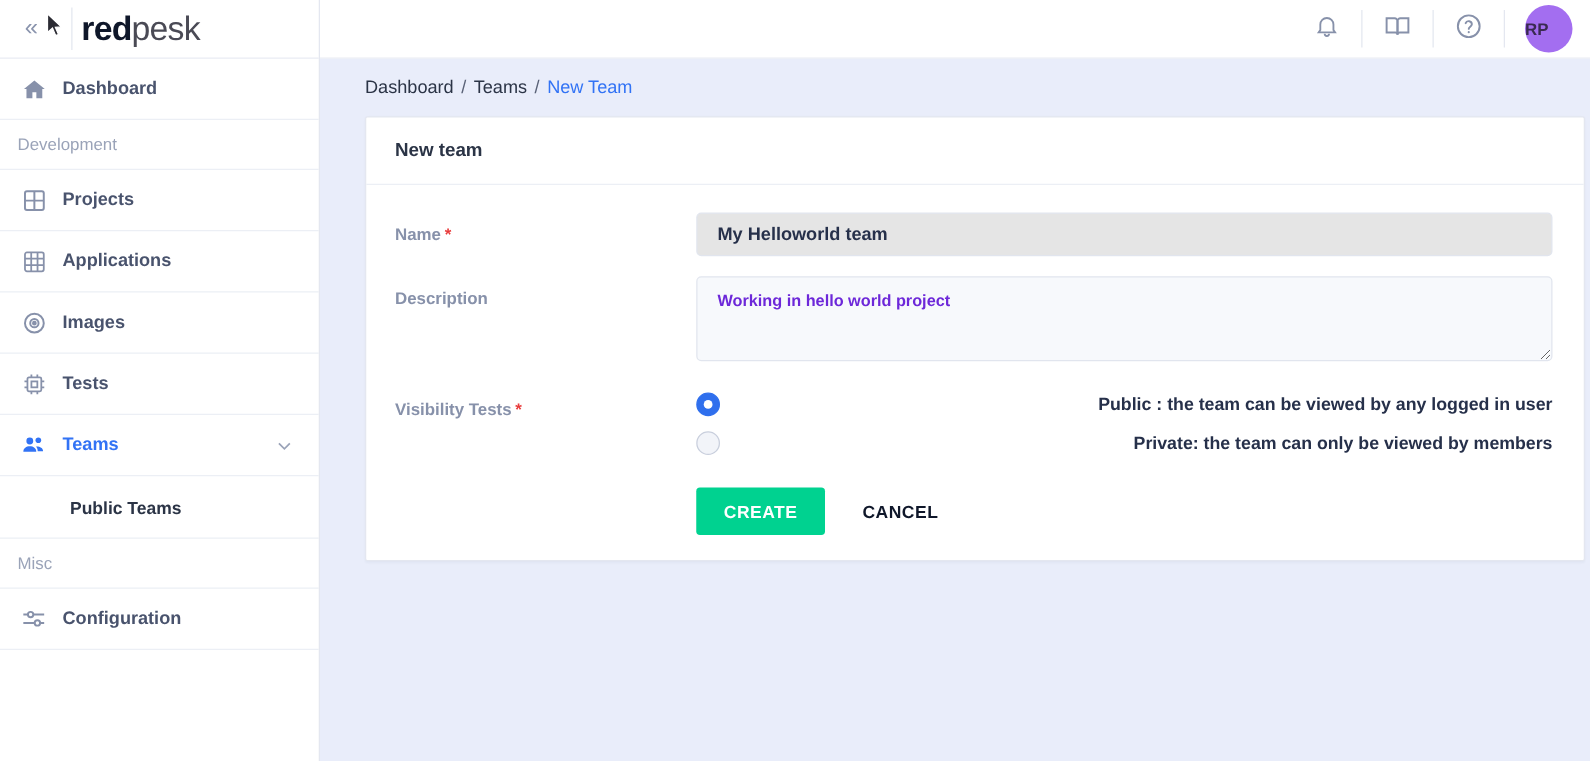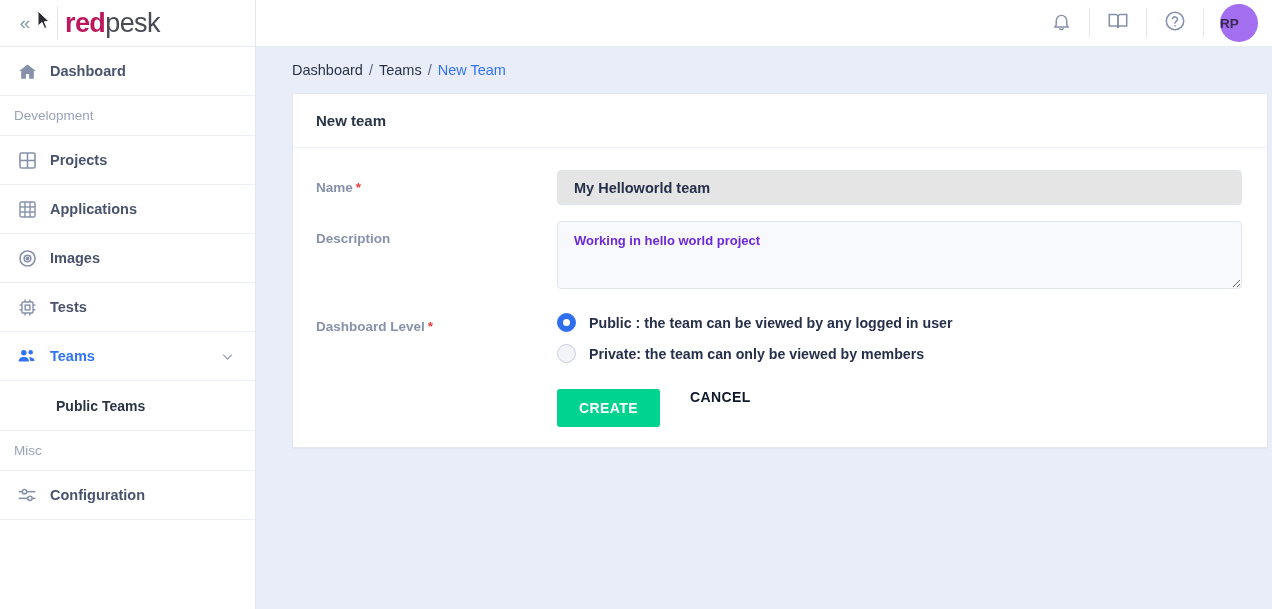--- a/index.html
+++ b/index.html
@@ -32,21 +32,21 @@
     cursor: pointer;
   }
   .brand-divider {
     position: absolute; left: 57px; top: 6px;
     width: 1px; height: 34px; background: #e4e7f0;
   }
   .brand-logo {
     font-size: 27px; font-weight: 700; letter-spacing: -0.6px;
     margin-left: 17px; line-height: 1;
   }
-  .brand-logo .lg-red { color: #be185d; }
+  .brand-logo .lg-red { color: #0f172a; }
   .brand-logo .lg-dark { color: #4a4a55; font-weight: 400; }
 
   .nav-item {
     display: flex; align-items: center;
     height: 49px; padding-left: 14px;
     border-bottom: 1px solid #eceff5;
     color: #49536d; font-size: 14.5px; font-weight: 600;
     cursor: pointer; position: relative;
   }
   .nav-item .ico {
@@ -151,40 +151,40 @@
     width: 100%; height: 68px;
     background: #f7f9fc;
     border: 1px solid #e1e5ee;
     border-radius: 4px;
     padding: 11px 16px;
     font-family: "Liberation Sans", sans-serif;
     font-size: 13px; font-weight: 600; color: #6d28d9;
     outline: none; resize: vertical; overflow: hidden;
   }
 
-  .radio-row { display: flex; align-items: center; margin-bottom: 12px; }
+  .radio-row { display: flex; align-items: center; margin-bottom: 12px; justify-content: space-between; }
   .radio-row:last-child { margin-bottom: 0; }
   .radio {
     width: 19px; height: 19px; border-radius: 50%;
     border: 1px solid #c9cfdd; background: #f2f4f9;
     margin-right: 13px; flex: 0 0 19px;
     display: flex; align-items: center; justify-content: center;
     cursor: pointer;
   }
   .radio.checked {
     background: #2f6fed; border: 1px solid #2f6fed;
   }
   .radio.checked::after {
     content: ""; width: 7px; height: 7px; border-radius: 50%; background: #ffffff;
   }
   .radio-label { font-size: 14.2px; font-weight: 600; color: #26304a; cursor: pointer; }
 
   .vis-field { padding-top: 4px; }
 
-  .actions { display: flex; align-items: flex-start; margin-top: 26px; padding-left: 241px; }
+  .actions { display: flex; align-items: center; margin-top: 26px; padding-left: 241px; }
   .btn-create {
     background: #00d290; color: #ffffff;
     border: none; border-radius: 3px;
     height: 38px; padding: 0 22px;
     font-family: "Liberation Sans", sans-serif;
     font-size: 14px; font-weight: 700; letter-spacing: 0.4px;
     cursor: pointer;
   }
   .btn-cancel {
     background: transparent; border: none;
@@ -382,21 +382,21 @@
             <div class="form-label">
               <span>Description</span>
             </div>
             <div class="field">
               <textarea class="text-area" style="">Working in hello world project</textarea>
             </div>
           </div>
 
           <div class="form-row">
             <div class="form-label">
-              <span>Dashboard Level</span><span class="req">*</span>
+              <span>Visibility Tests</span><span class="req">*</span>
             </div>
             <div class="field vis-field">
               <div class="radio-row">
                 <span class="radio checked"></span>
                 <span class="radio-label">Public : the team can be viewed by any logged in user</span>
               </div>
               <div class="radio-row">
                 <span class="radio"></span>
                 <span class="radio-label">Private: the team can only be viewed by members</span>
               </div>

